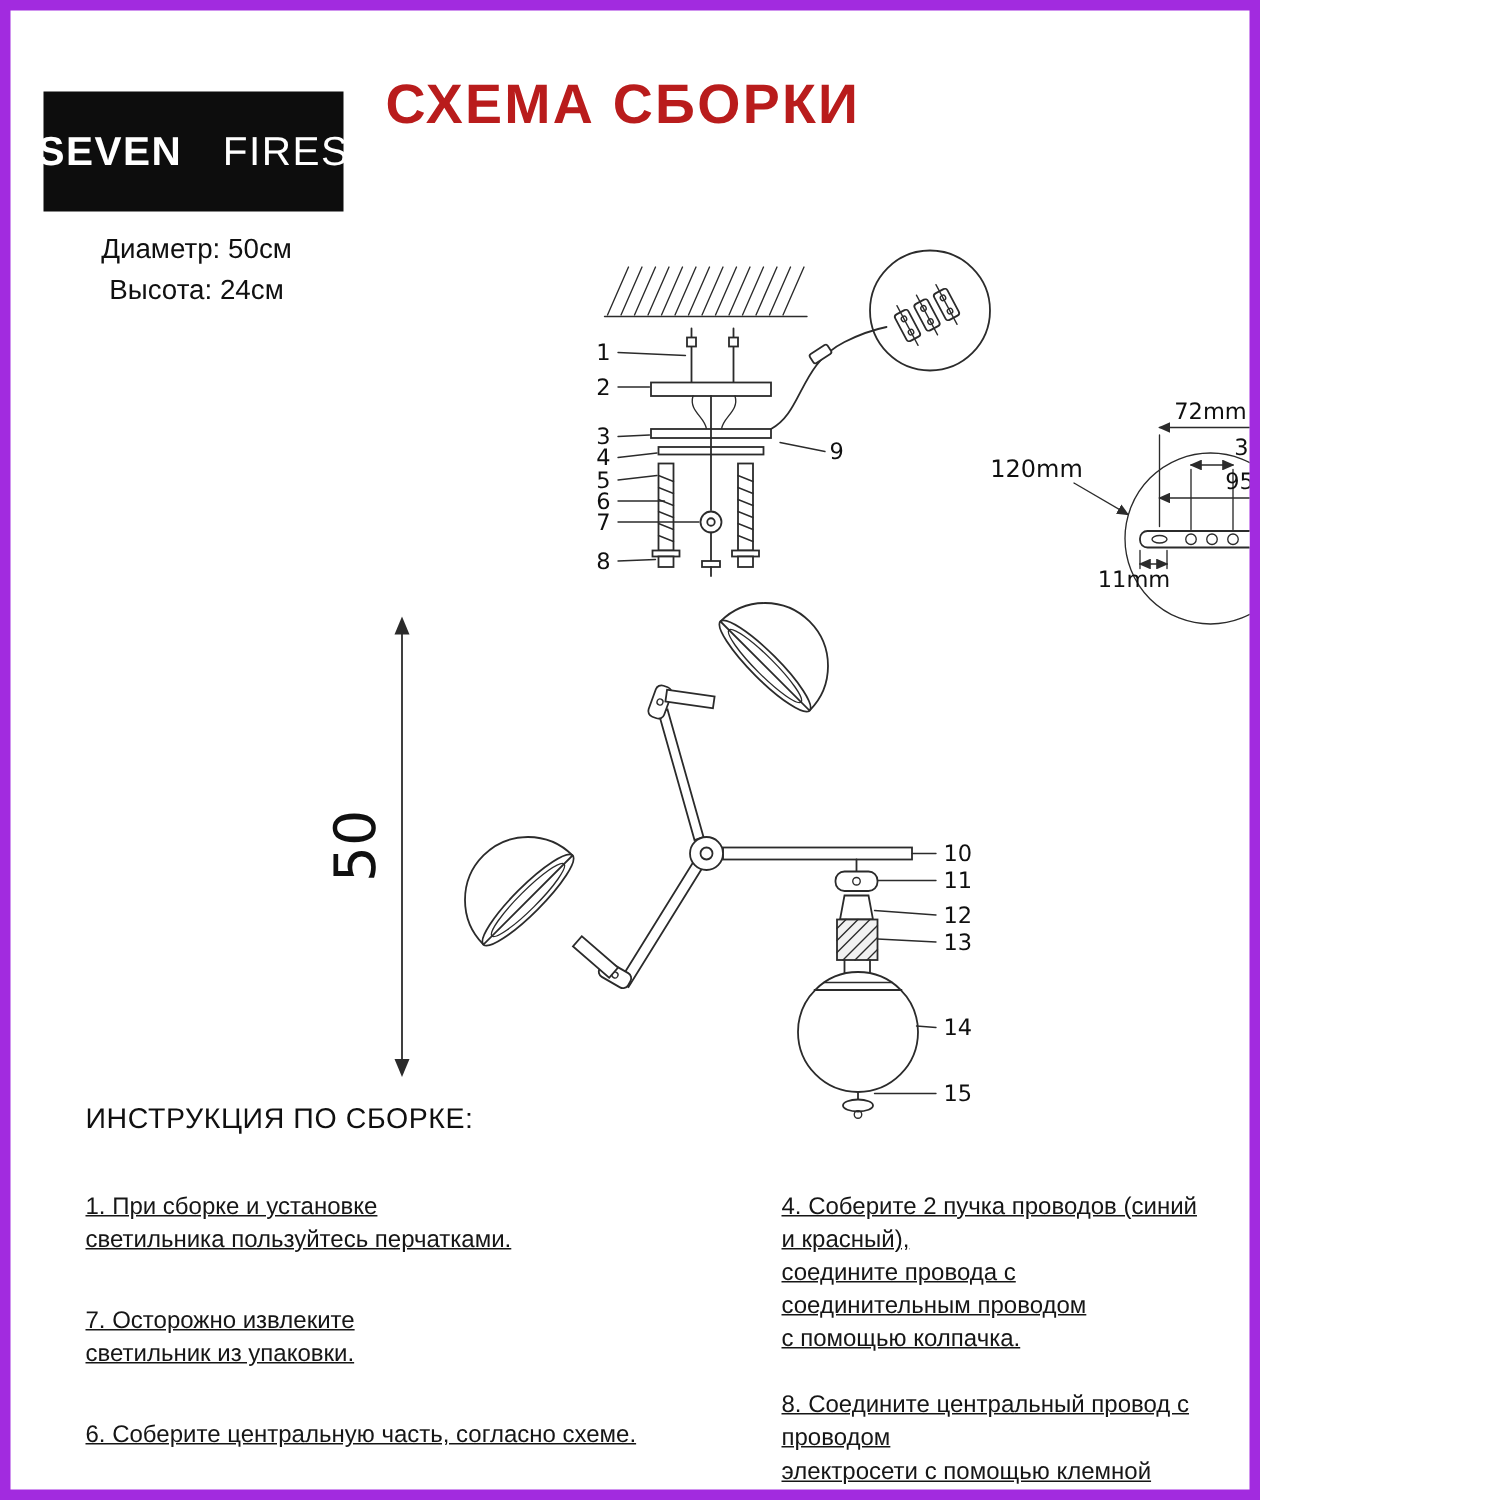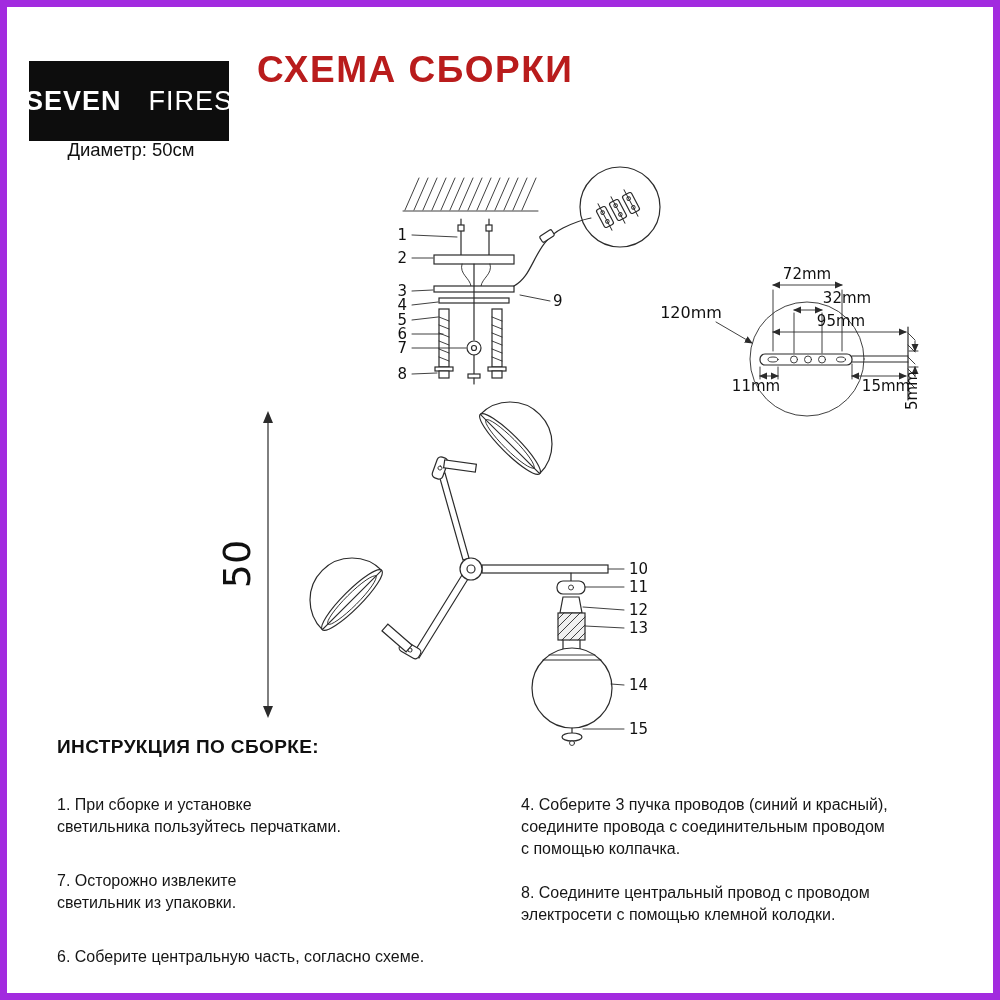--- a/index.html
+++ b/index.html
@@ -1,33 +1,33 @@
 <!DOCTYPE html>
 <html><head>
 <meta charset="utf-8">
 <style>
   html,body{margin:0;padding:0;background:#fff;}
-  .page{position:relative;width:1000px;height:1000px;box-sizing:border-box;
+  .page{position:relative;width:840px;height:1000px;box-sizing:border-box;
         border:7px solid #a22bdf;background:#fff;overflow:hidden;
         font-family:"Liberation Sans","DejaVu Sans",sans-serif;color:#151515;}
   .logo{position:absolute;left:22px;top:54px;width:200px;height:80px;background:#0d0d0d;
         color:#fff;display:flex;align-items:center;justify-content:center;
         font-size:27px;letter-spacing:1px;}
   .logo .b{font-weight:700;}
   .logo .l{font-weight:300;margin-left:27px;}
   .title{position:absolute;left:250px;top:42px;font-size:37px;font-weight:700;
          letter-spacing:1.5px;color:#b91c1c;}
-  .specs{position:absolute;left:28px;top:130px;width:192px;text-align:center;
+  .specs{position:absolute;left:28px;top:146px;width:192px;text-align:center;
          font-size:18.5px;font-weight:500;line-height:1.45;color:#101010;}
   .diagram{position:absolute;left:0;top:0;width:1000px;height:1000px;}
   .instructions{position:absolute;left:50px;top:729px;right:30px;}
-  .instructions h2{margin:0 0 36px 0;font-size:19px;font-weight:700;letter-spacing:.4px;color:#101010;}
+  .instructions h2{margin:0 0 36px 0;font-size:19px;font-weight:400;letter-spacing:.4px;color:#101010;}
   .cols{display:grid;grid-template-columns:458px 1fr;column-gap:6px;}
   .col{display:flex;flex-direction:column;}
-  .instr{margin:0;font-size:16px;line-height:1.38;font-weight:500;color:#161616;white-space:pre-line;}
+  .instr{margin:0;font-size:16px;line-height:1.38;font-weight:500;color:#161616;white-space:pre-line;text-decoration:underline;}
   .col-left .instr{margin-bottom:32px;}
   .col-right .instr{margin-bottom:22px;}
   svg .ln{fill:none;stroke:#2b2b2b;stroke-width:1.2;stroke-linecap:round;stroke-linejoin:round;}
   svg .thin{stroke-width:0.9;}
   svg .fw{fill:#fff;stroke:#2b2b2b;stroke-width:1.2;}
   svg .fg{fill:#f1f1f1;stroke:#2b2b2b;stroke-width:1.2;}
   svg text{font-family:"DejaVu Sans",sans-serif;fill:#101010;}
   svg .num{font-size:15px;}
   svg .dimt{font-size:15px;}
   svg .dimb{font-size:16px;}
@@ -40,20 +40,21 @@
 
   <div class="logo">
     <span class="b">SEVEN</span>
       <span class="l">FIRES</span>
   </div>
 
   <div class="title">СХЕМА СБОРКИ</div>
 
   <div class="specs">
     <div>Диаметр: 50см</div>
+    <div>Высота: 24см</div>
   </div>
 
   <svg class="diagram" viewBox="0 0 1000 1000" xmlns="http://www.w3.org/2000/svg">
     <defs>
       <marker id="mA" markerWidth="9" markerHeight="8" refX="8" refY="4" orient="auto">
           <path d="M0 0 L9 4 L0 8 z" fill="#2b2b2b"></path>
         </marker>
       <marker id="mB" markerWidth="9" markerHeight="8" refX="1" refY="4" orient="auto">
           <path d="M9 0 L0 4 L9 8 z" fill="#2b2b2b"></path>
         </marker>
@@ -238,21 +239,21 @@
     <h2>ИНСТРУКЦИЯ ПО СБОРКЕ:</h2>
     <div class="cols">
       <div class="col col-left">
         <p class="instr">1. При сборке и установке
 светильника пользуйтесь перчатками.</p>
         <p class="instr">7. Осторожно извлеките
 светильник из упаковки.</p>
         <p class="instr">6. Соберите центральную часть, согласно схеме.</p>
       </div>
       <div class="col col-right">
-        <p class="instr">4. Соберите 3 пучка проводов (синий и красный),
+        <p class="instr">4. Соберите 2 пучка проводов (синий и красный),
 соедините провода с соединительным проводом
 с помощью колпачка.</p>
         <p class="instr">8. Соедините центральный провод с проводом
 электросети с помощью клемной колодки.</p>
       </div>
     </div>
   </div>
 
 </div>
 

